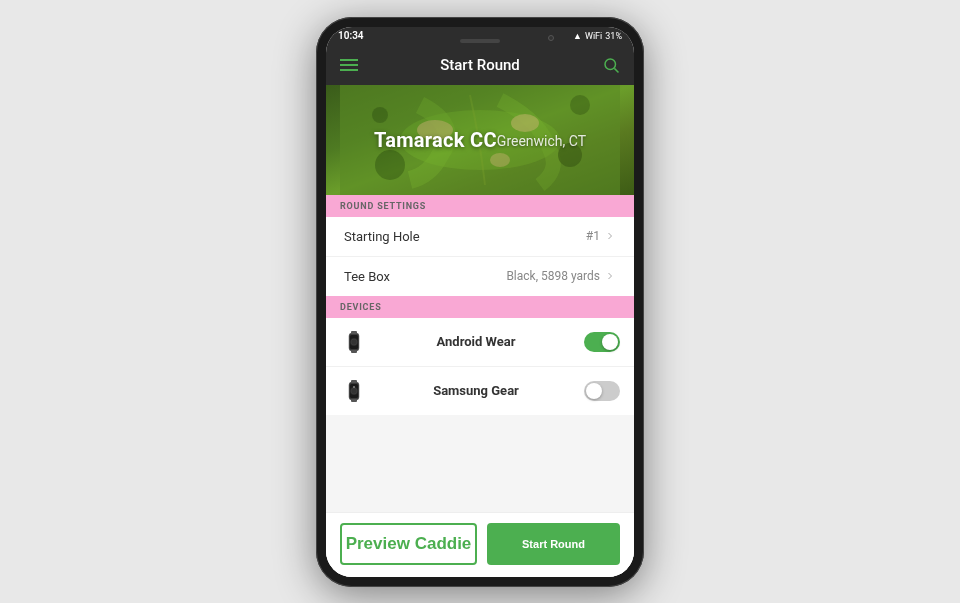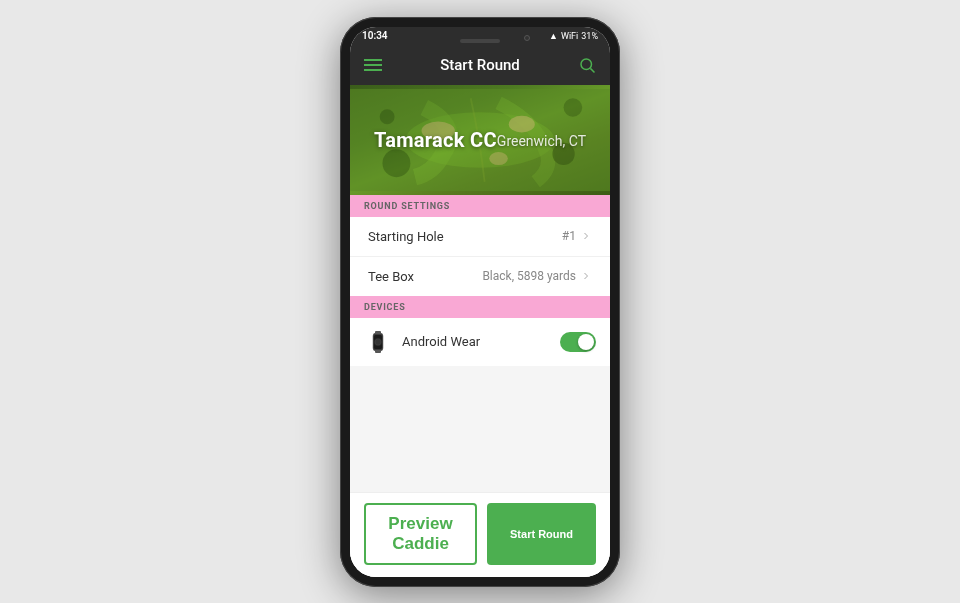--- a/index.html
+++ b/index.html
@@ -7,21 +7,21 @@
       background: #e8e8e8;
       display: flex;
       justify-content: center;
       align-items: center;
       width: 960px;
       height: 603px;
       font-family: 'Roboto', Arial, sans-serif;
     }
 
     .phone-outer {
-      width: 280px;
+      width: 328px;
       height: 570px;
       background: #1a1a1a;
       border-radius: 36px;
       padding: 10px;
       box-shadow: 0 8px 40px rgba(0,0,0,0.45), inset 0 0 0 1px #444;
       display: flex;
       flex-direction: column;
       position: relative;
     }
 
@@ -191,21 +191,22 @@
     }
     .watch-icon {
       width: 28px;
       height: 28px;
       flex-shrink: 0;
     }
     .device-name {
       flex: 1;
       font-size: 13px;
       color: #333;
-      font-weight: 400;
+      font-weight: 700;
+      text-align: center;
     }
 
     
     .toggle {
       position: relative;
       width: 36px;
       height: 20px;
     }
     .toggle-track {
       width: 36px;
@@ -372,20 +373,38 @@
             <circle cx="14" cy="14" r="3" fill="#333" stroke="#444" stroke-width="0.5"></circle>
           </svg>
           <span class="device-name">Android Wear</span>
           <div class="toggle">
             <div class="toggle-track on">
               <div class="toggle-thumb"></div>
             </div>
           </div>
         </div>
 
+        <div class="device-row">
+          <svg class="watch-icon" viewBox="0 0 28 28" xmlns="http://www.w3.org/2000/svg">
+            <rect x="9" y="5" width="10" height="18" rx="3" fill="#3a3a3a" stroke="#555" stroke-width="0.5"></rect>
+            <rect x="11" y="3" width="6" height="3" rx="1" fill="#555"></rect>
+            <rect x="11" y="22" width="6" height="3" rx="1" fill="#555"></rect>
+            <rect x="10" y="7" width="8" height="14" rx="1.5" fill="#1a1a1a"></rect>
+            <circle cx="14" cy="14" r="4" fill="#2a2a2a"></circle>
+            <circle cx="14" cy="14" r="3" fill="#333" stroke="#444" stroke-width="0.5"></circle>
+
+            <circle cx="14" cy="10" r="1" fill="#888"></circle>
+          </svg>
+          <span class="device-name">Samsung Gear</span>
+          <div class="toggle">
+            <div class="toggle-track off">
+              <div class="toggle-thumb"></div>
+            </div>
+          </div>
+        </div>
       </div>
 
       <div style="flex:1; min-height: 10px;"></div>
 
       <div class="bottom-buttons">
         <button class="btn-preview">Preview Caddie</button>
         <button class="btn-start">Start Round</button>
       </div>
 
     </div>

